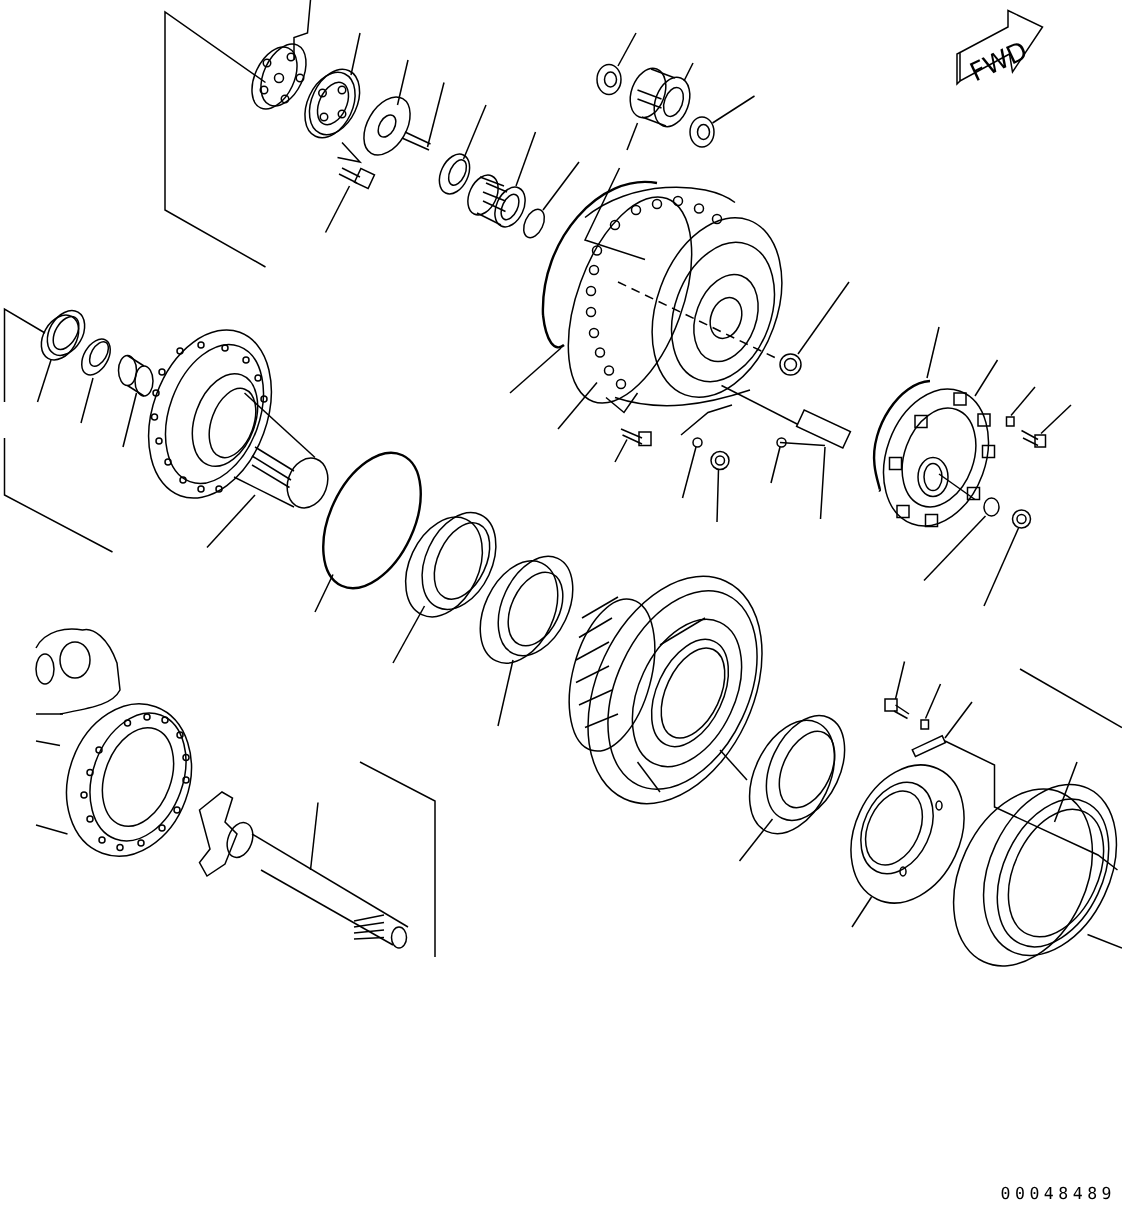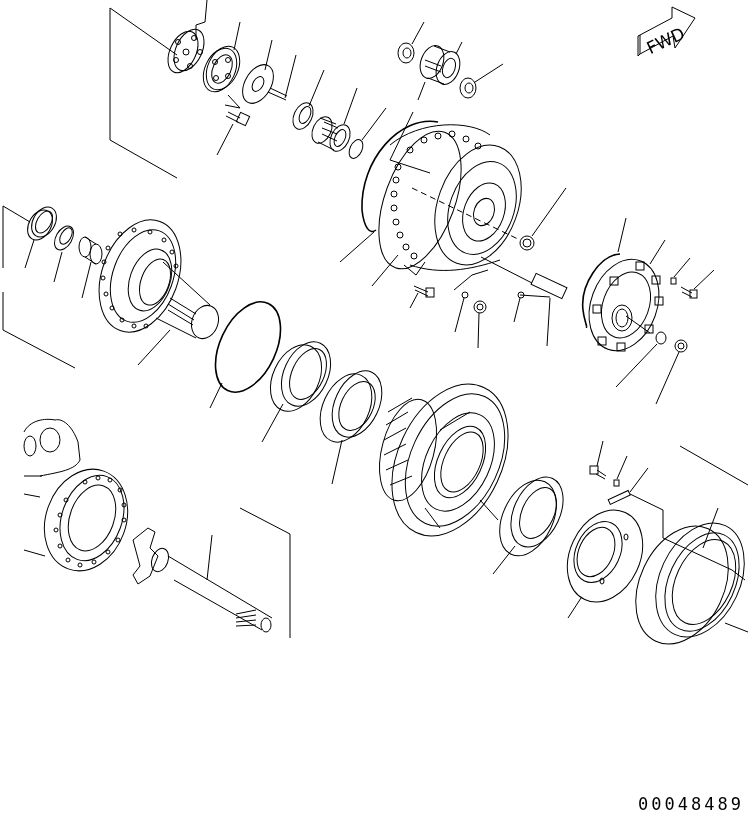--- a/index.html
+++ b/index.html
@@ -2,21 +2,21 @@
 <html><head>
 <meta charset="utf-8">
 <style>
   html, body { margin:0; padding:0; background:#ffffff; }
   body { width:748px; height:816px; position:relative; overflow:hidden; font-family:"DejaVu Sans Mono", monospace; }
   #canvas { position:absolute; left:0; top:0; width:748px; height:816px; }
   svg { position:absolute; left:0; top:0; }
   .ln { stroke:#000; stroke-width:1; fill:none; }
   .lnb { stroke:#000; stroke-width:1.6; fill:none; }
   .fw { stroke:#000; stroke-width:1; fill:#fff; }
-  .fig-id { position:absolute; right:4px; bottom:2px; font-size:17px; letter-spacing:3px; color:#000; }
+  .fig-id { position:absolute; right:4px; bottom:14px; font-size:11px; letter-spacing:3px; color:#000; }
   .fwd-text { font-family:"DejaVu Sans", sans-serif; font-size:17px; fill:#000; }
 </style>
 </head>
 <body>
 
 <div id="canvas">
 <svg width="748" height="816" viewBox="0 0 748 816">
 
   <g>
     <polyline class="ln" points="177,55 110,8 110,140 177,178"></polyline>

